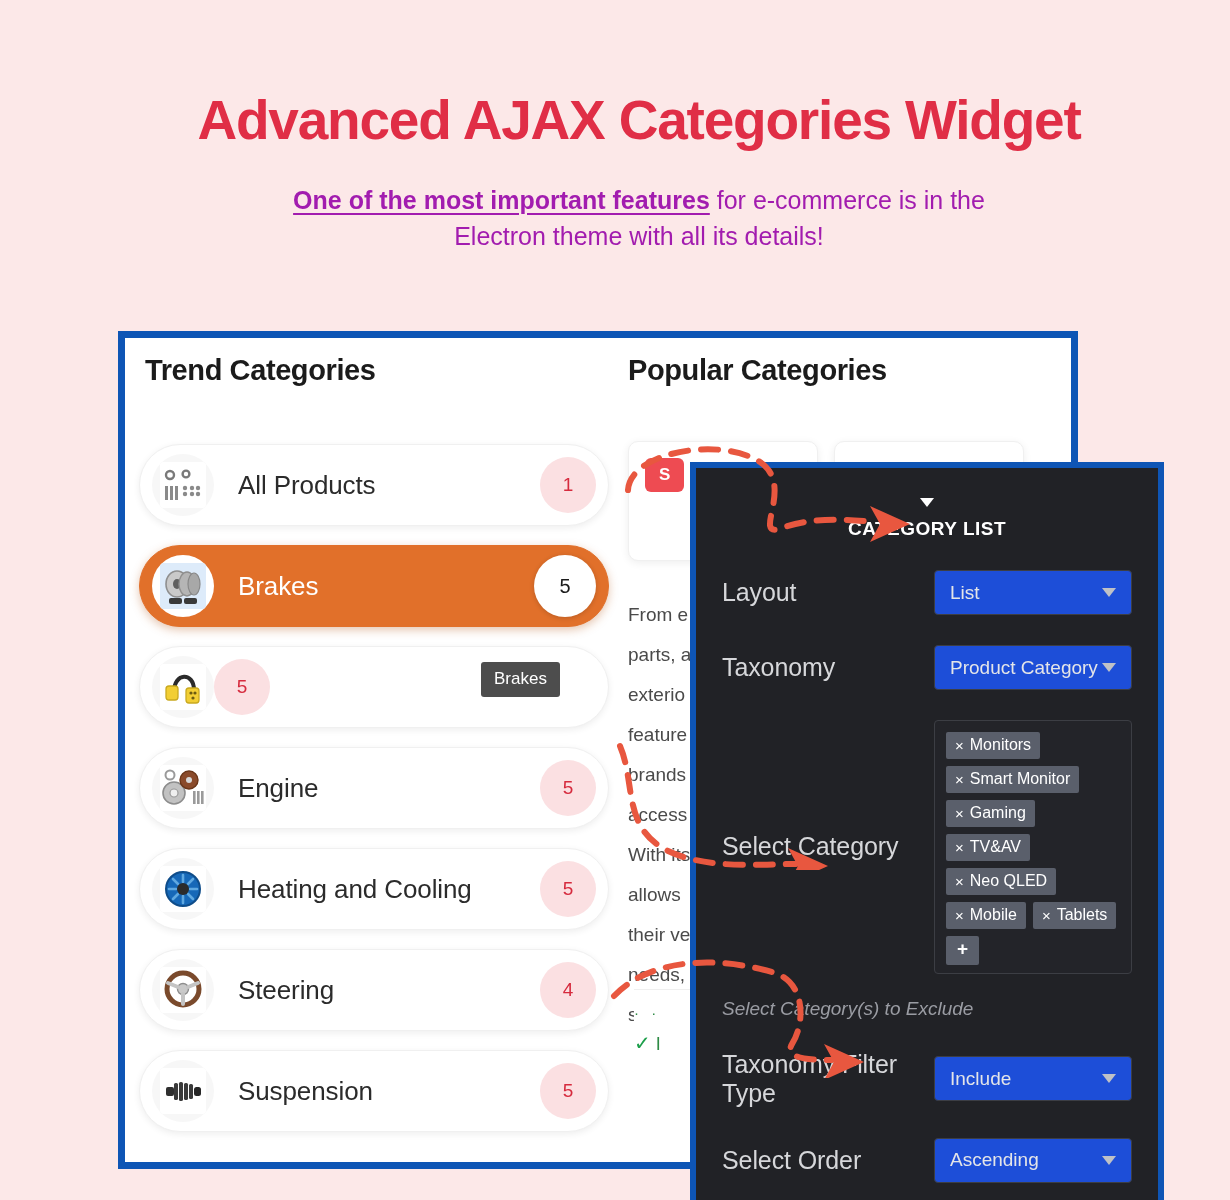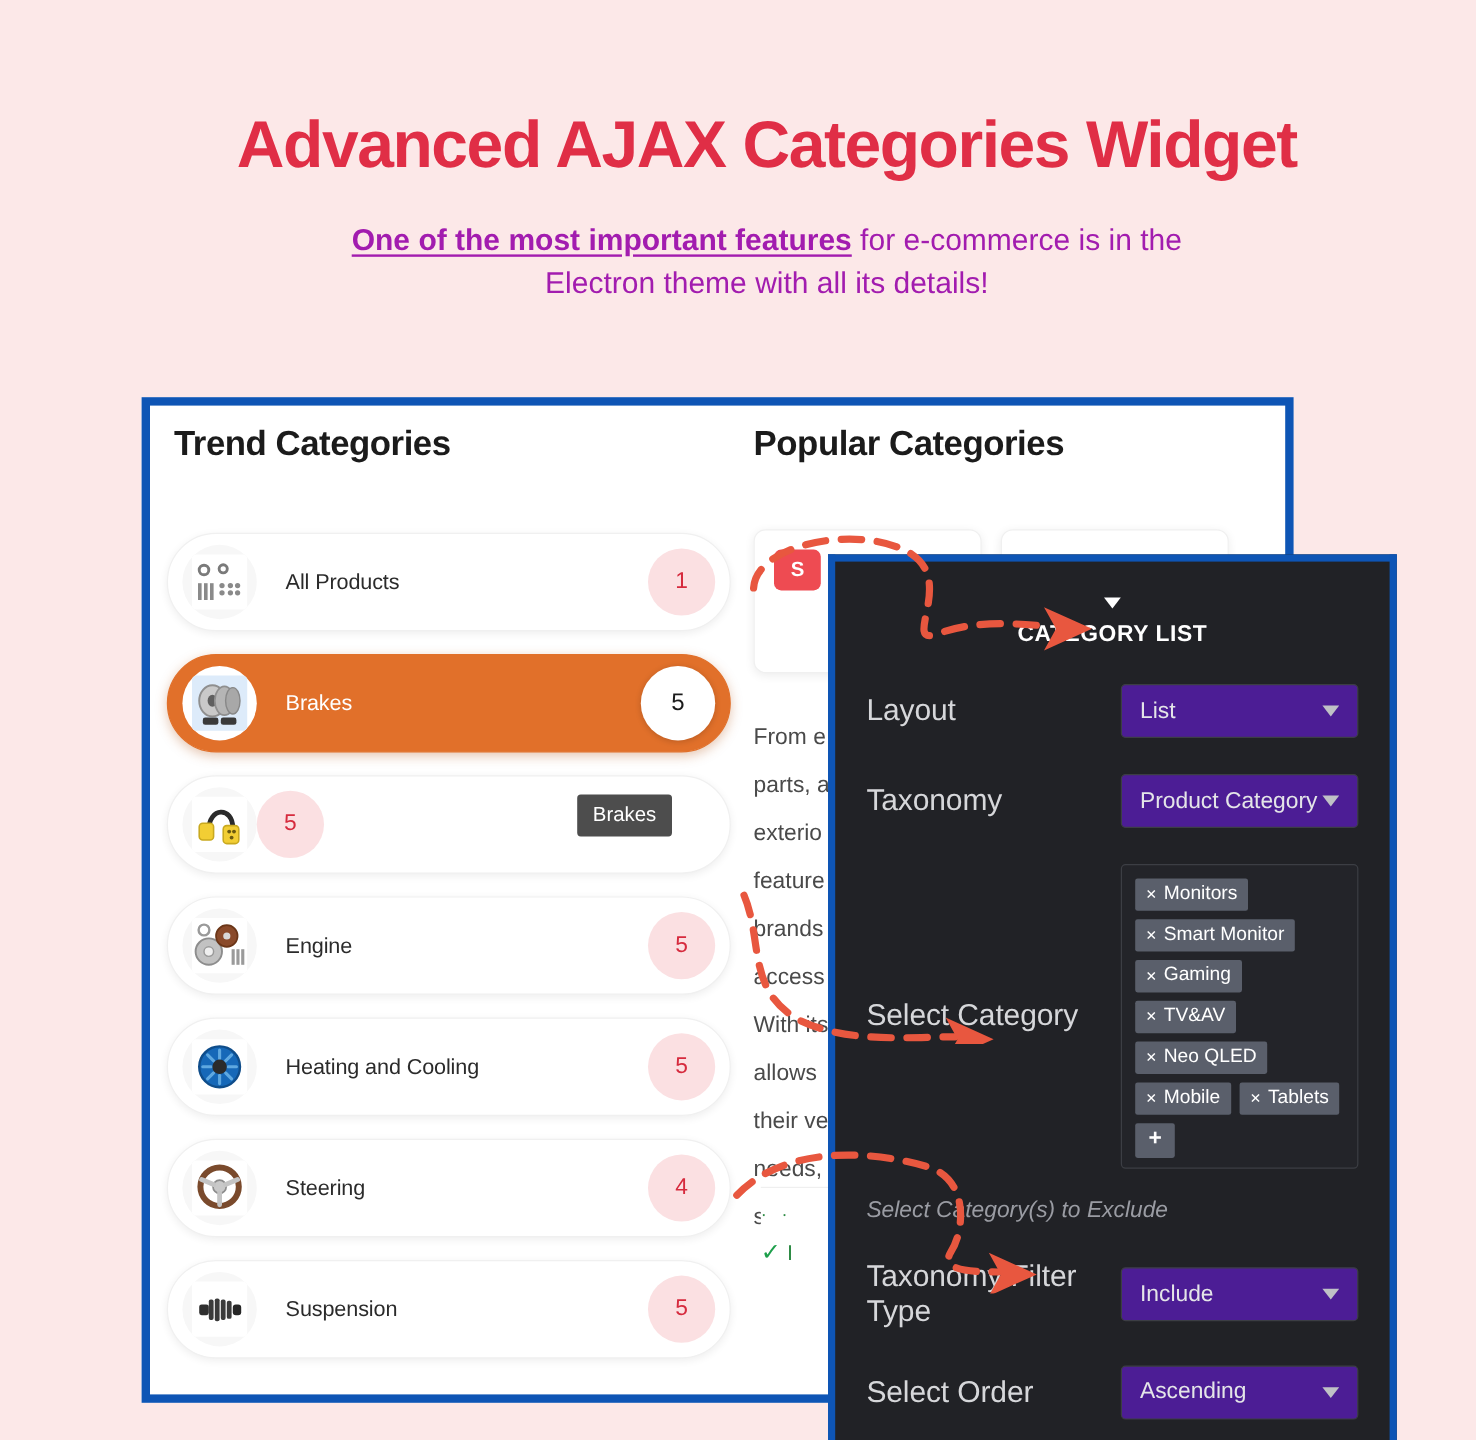--- a/index.html
+++ b/index.html
@@ -105,21 +105,21 @@
     width: 46px; height: 46px;
     background: #ffffff;
     border-radius: 3px;
     position: relative;
     overflow: hidden;
   }
   .cat-row.active .cat-thumb .art { background: #DDEBFA; }
 
   .cat-label {
     margin-left: 24px;
-    font-size: 18px;
+    font-size: 26px;
     color: #2b2b2b;
     flex: 1 1 auto;
     letter-spacing: -0.1px;
   }
   .cat-row.active .cat-label { color: #ffffff; }
 
   .cat-count {
     width: 56px;
     height: 56px;
     border-radius: 50%;
@@ -252,21 +252,21 @@
     width: 212px;
     flex: 0 0 auto;
     color: #D6D7DA;
     font-size: 25px;
     letter-spacing: -0.1px;
   }
   .field-control { flex: 1 1 auto; }
 
   .select-box {
     position: relative;
-    background: #4c1d95;
+    background: #1d4ed8;
     border: 1px solid #3C3E44;
     border-radius: 4px;
     height: 45px;
     display: flex;
     align-items: center;
     padding: 0 15px;
     color: #E4E5E8;
     font-size: 19px;
   }
   .select-arrow {

